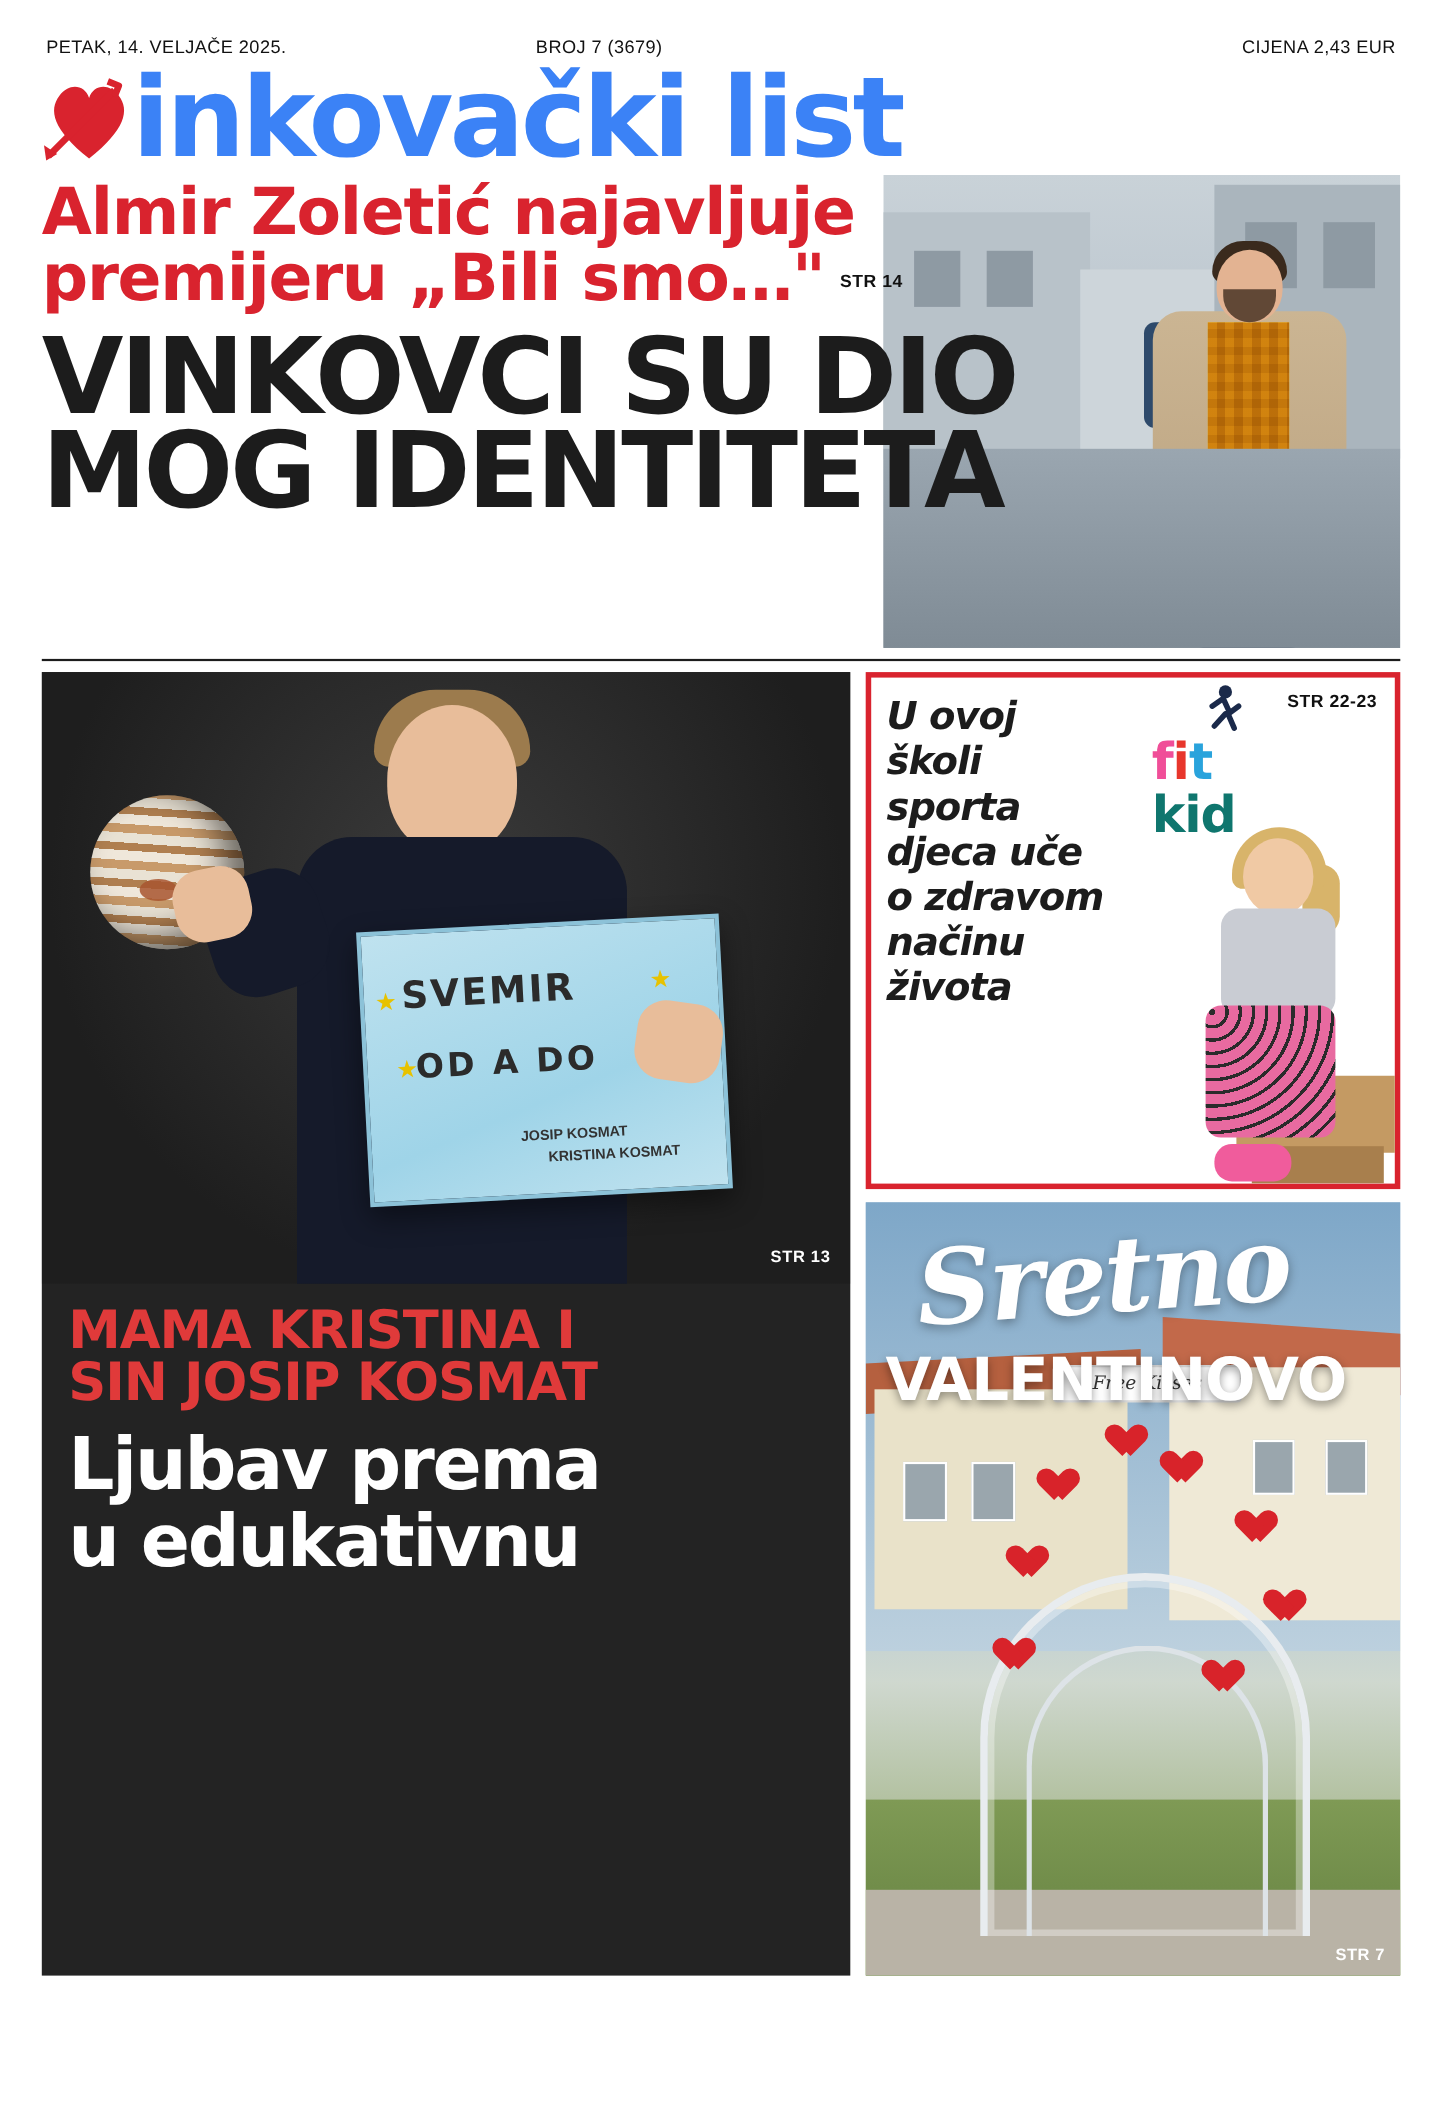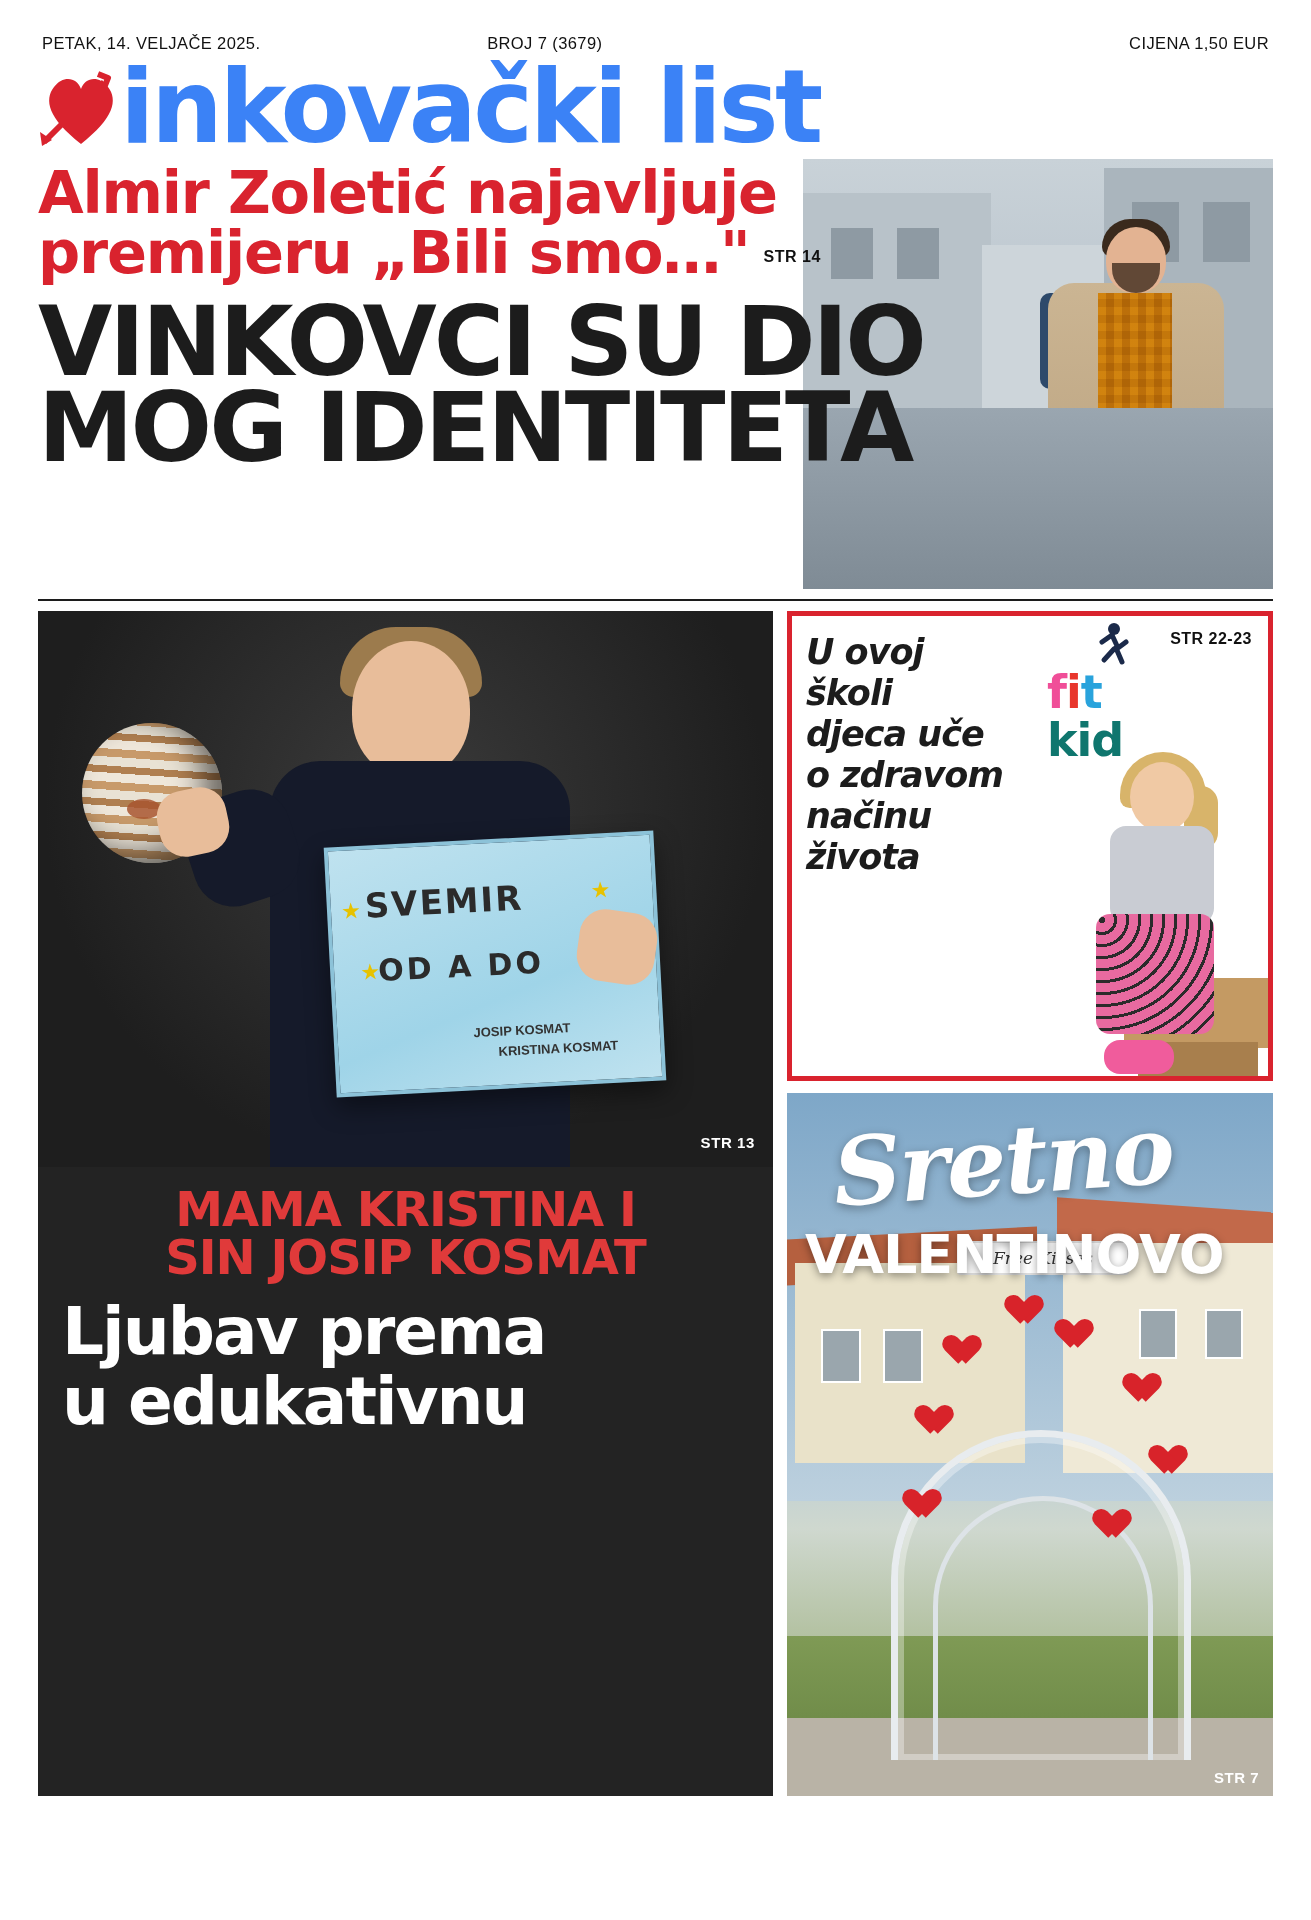--- a/index.html
+++ b/index.html
@@ -253,21 +253,21 @@
   }
   .str13 {
     position:absolute; right: 18px; bottom: 16px;
     color:#fff; font-size: 15px; font-weight:700; letter-spacing:.6px;
   }
 
   .left-text { padding: 18px 24px 10px 24px; }
   .left-kicker {
     font-family:"DejaVu Sans", sans-serif;
     font-weight:700; color:#e03a3a;
-    font-size: 48px; line-height: 48px; letter-spacing:-1px;text-align:center;
+    font-size: 48px; line-height: 48px; letter-spacing:-1px;
   }
   .left-head {
     font-family:"DejaVu Sans", sans-serif;
     font-weight:700; color:#ffffff;
     font-size: 66px; line-height: 70px; letter-spacing:-2px;
     margin-top: 16px;
   }
 
   
   .fitkid {
@@ -391,21 +391,21 @@
   }
 </style>
 </head>
 <body>
 
 <div class="page">
 
   <div class="meta">
     <span>PETAK, 14. VELJAČE 2025.</span>
     <span class="mid">BROJ 7 (3679)</span>
-    <span>CIJENA 1,50 EUR</span>
+    <span>CIJENA 2,43 EUR</span>
   </div>
 
   <div class="masthead">
     <span class="logo-mark">
       <svg width="86" height="86" viewBox="0 0 86 86" aria-hidden="true">
         <path d="M43 80 C10 54 6 36 16 23 C25 11 39 13 43 25 C47 13 61 11 70 23 C80 36 76 54 43 80 Z" fill="#d9232e"></path>
         <path d="M6 78 L66 18" stroke="#d9232e" stroke-width="6" fill="none"></path>
         <path d="M60 10 L70 14 L66 24" stroke="#d9232e" stroke-width="6" fill="none" stroke-linejoin="round"></path>
         <path d="M4 82 L2 68 L14 76 Z" fill="#d9232e"></path>
       </svg>
@@ -489,20 +489,21 @@
       </div>
     </div>
 
     <div class="col-right">
 
       <div class="fitkid">
         <div class="str2223">STR 22-23</div>
         <div class="fit-text">
           <div>U ovoj</div>
           <div>školi</div>
+          <div>sporta</div>
           <div>djeca uče</div>
           <div>o zdravom</div>
           <div>načinu</div>
           <div>života</div>
         </div>
 
         <span class="fit-person">
           <svg width="40" height="46" viewBox="0 0 40 46" aria-hidden="true">
             <circle cx="22" cy="7" r="6" fill="#1b2a4a"></circle>
             <path d="M20 13 L26 26 L34 20 M20 13 L10 20 M24 26 L30 40 M22 27 L12 38" stroke="#1b2a4a" stroke-width="5" fill="none" stroke-linecap="round"></path>

